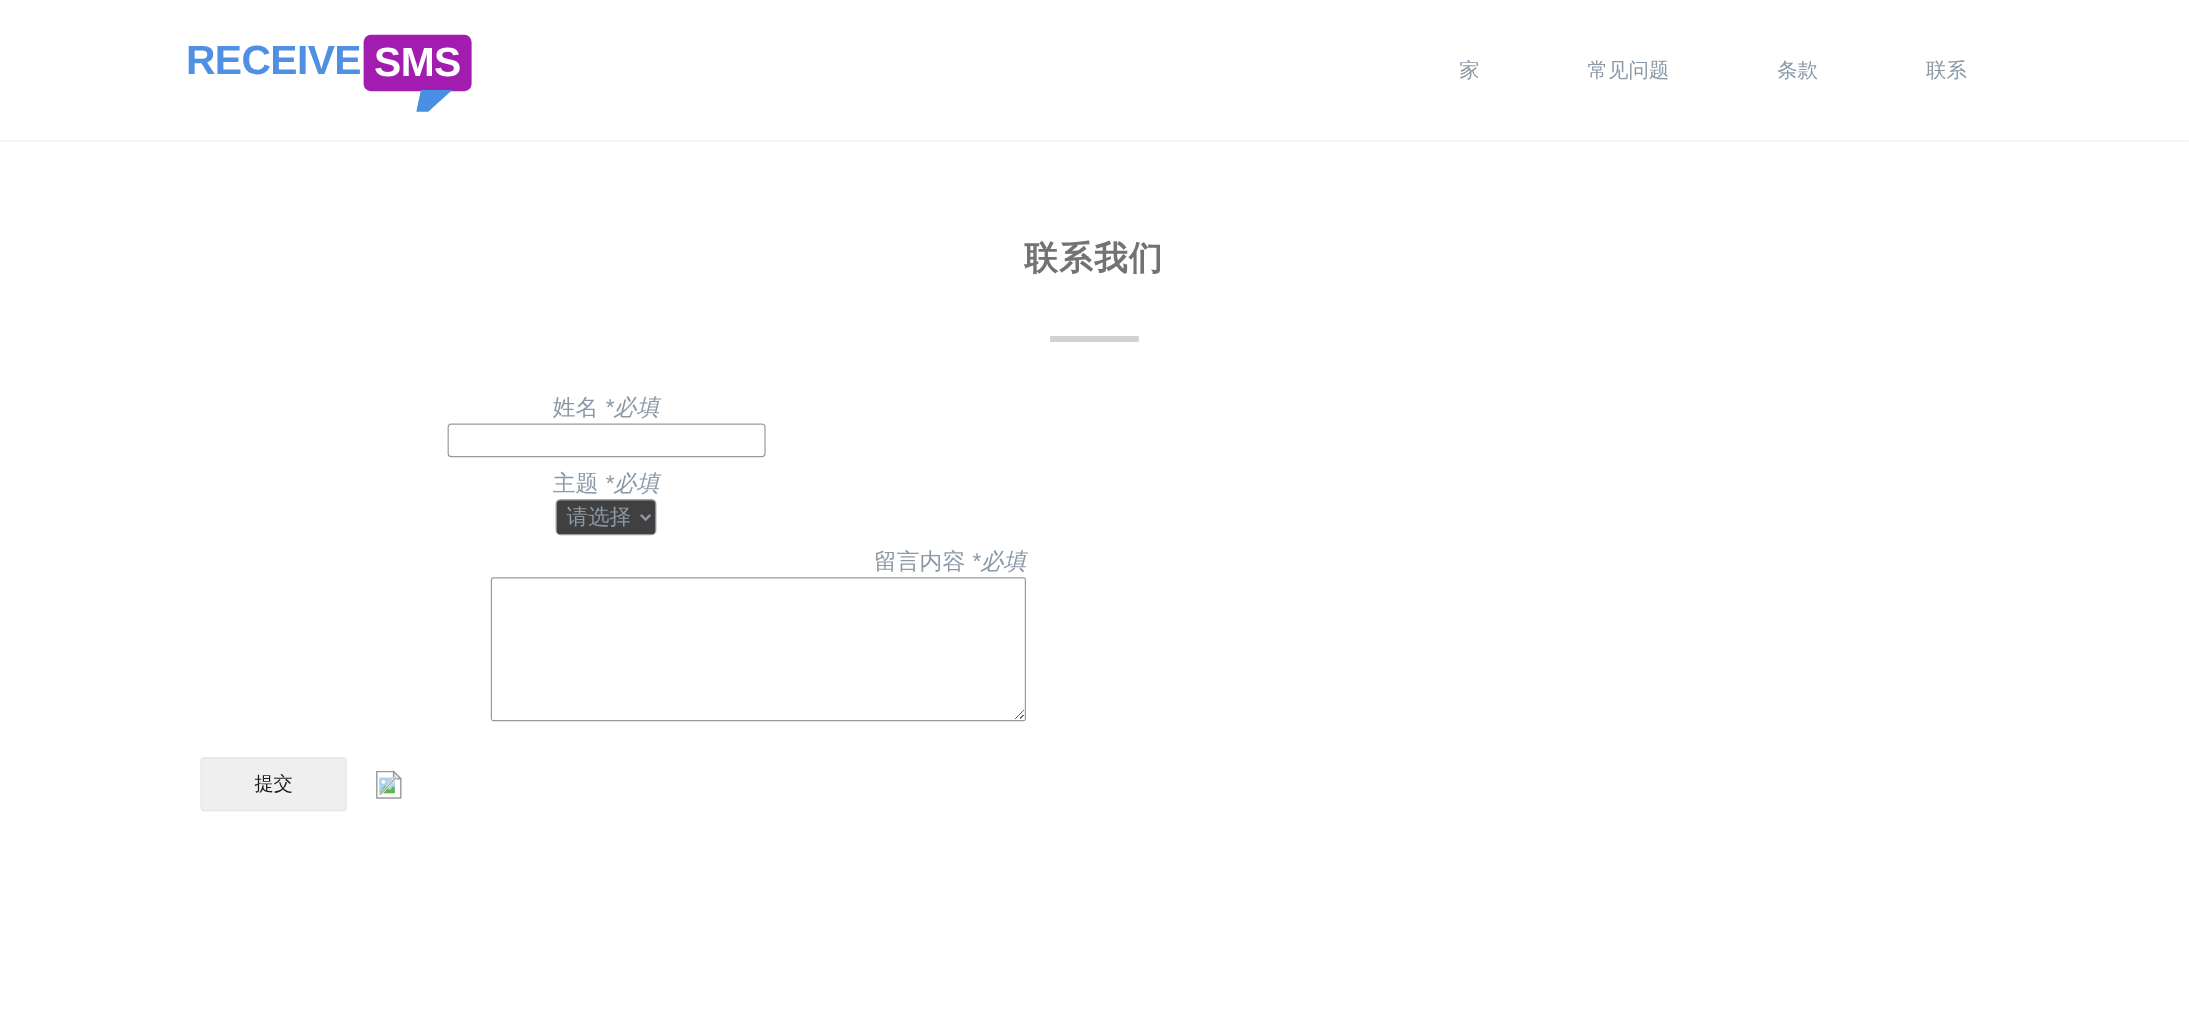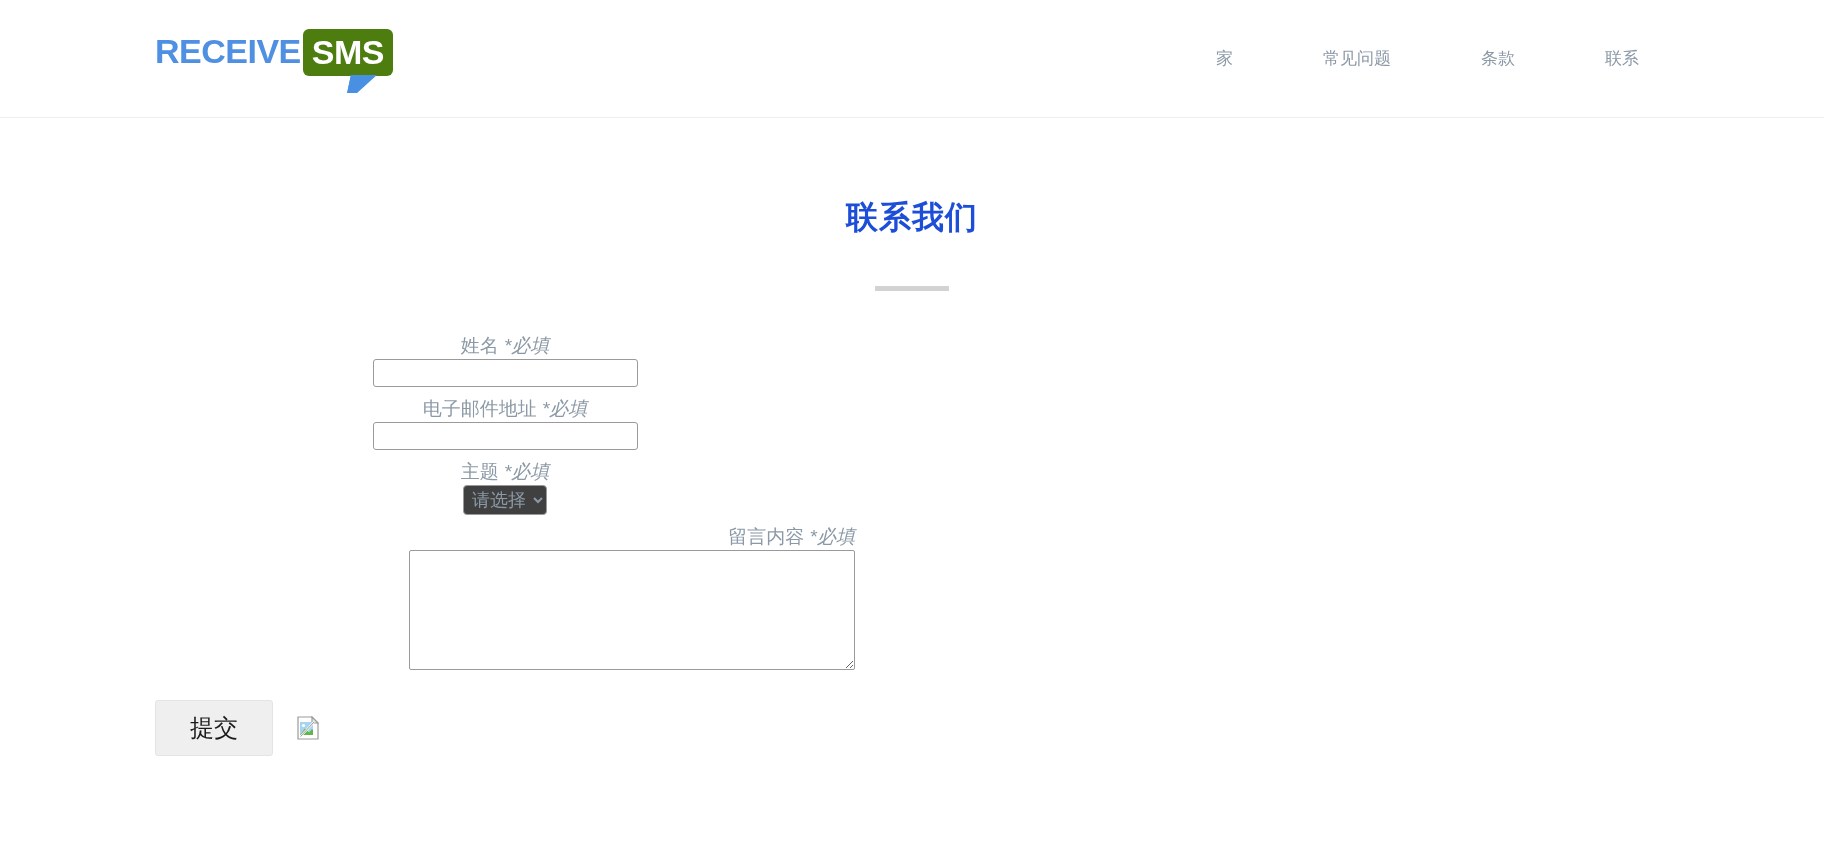--- a/index.html
+++ b/index.html
@@ -36,21 +36,21 @@
   .logo-receive {
     font-size: 34px;
     font-weight: bold;
     letter-spacing: -0.5px;
     color: #4f90e2;
     line-height: 44px;
     font-family: "Liberation Sans", sans-serif;
   }
   .logo-bubble {
     position: relative;
-    background: #4d7c0f;
+    background: #a21caf;
     border-radius: 6px;
     padding: 3px 9px 4px 9px;
     margin-left: 2px;
     line-height: 1;
   }
   .logo-sms {
     font-size: 34px;
     font-weight: bold;
     color: #ffffff;
     letter-spacing: -0.5px;
@@ -88,23 +88,23 @@
     white-space: nowrap;
     font-family: "Liberation Sans", "DejaVu Sans", sans-serif;
   }
 
   
   .page-title-block {
     margin-top: 78px;
     text-align: center;
   }
   .page-title {
-    font-size: 32px;
+    font-size: 28px;
     font-weight: bold;
-    color: #1d4ed8;
+    color: #737373;
     margin: 0;
     letter-spacing: 1px;
     font-family: "Liberation Sans", "DejaVu Sans", sans-serif;
   }
   .title-divider {
     width: 74px;
     height: 5px;
     background: #d2d2d2;
     margin: 46px auto 0 auto;
     border: 0;
@@ -190,24 +190,25 @@
   .submit-row {
     display: flex;
     align-items: center;
     margin-top: 30px;
   }
   .submit-button {
     background: #efefef;
     border: 1px solid #e4e4e4;
     border-radius: 3px;
     color: #1a1a1a;
-    font-size: 24px;
-    padding: 11px 34px;
+    font-size: 16px;
+    padding: 11px 44px;
     cursor: pointer;
     font-family: "Liberation Sans", "DejaVu Sans", sans-serif;
+    margin-left: 12px;
   }
 
   .broken-image-icon {
     margin-left: 24px;
     width: 22px;
     height: 24px;
     display: inline-block;
   }
 </style>
 </head>
@@ -236,24 +237,20 @@
   <hr class="title-divider">
 </div>
 
 <form class="contact-form">
 
   <div class="form-row">
     <label class="field-label"><span>姓名</span><span class="req-mark"> *必填</span></label>
     <input class="text-input input-name" type="text" placeholder="" style="">
   </div>
 
-  <div class="form-row">
-    <label class="field-label"><span>电子邮件地址</span><span class="req-mark"> *必填</span></label>
-    <input class="text-input input-email" type="text" placeholder="" style="">
-  </div>
 
 
   <div class="form-row">
     <label class="field-label"><span>主题</span><span class="req-mark"> *必填</span></label>
     <select class="select-input">
       <option>请选择</option>
     </select>
   </div>
 
   <div class="form-row message-row">

